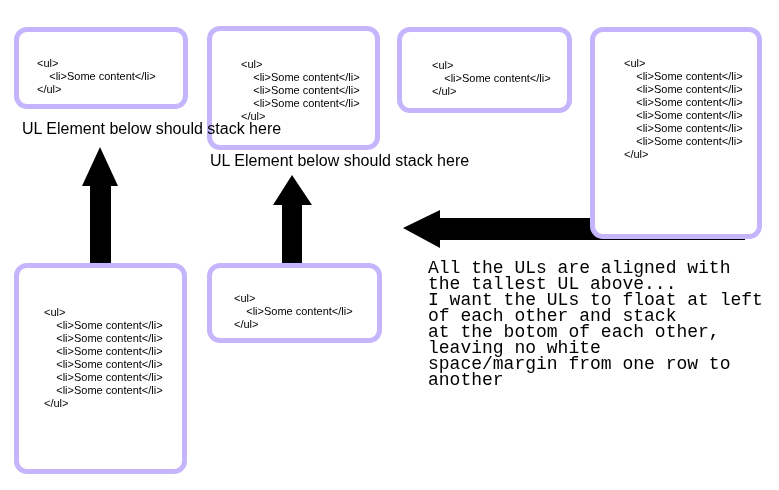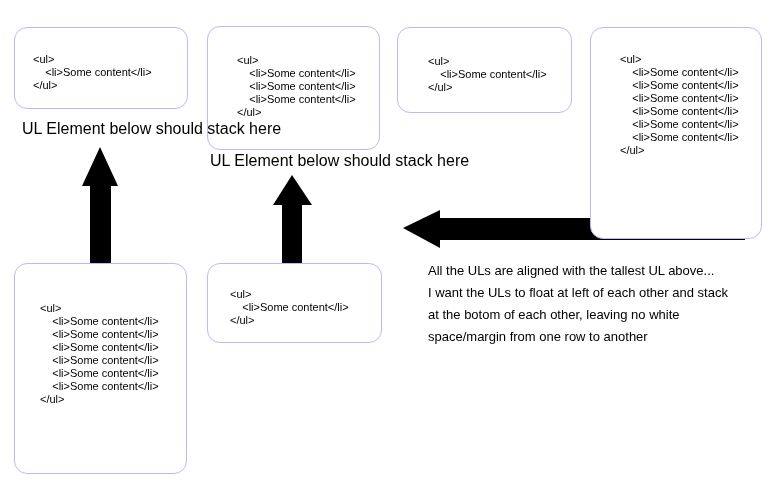--- a/index.html
+++ b/index.html
@@ -16,45 +16,46 @@
     position: absolute;
     left: 0; top: 0;
     width: 779px; height: 490px;
     z-index: 0;
   }
   .arrow { fill: #000000; stroke: none; }
   .box {
     position: absolute;
     box-sizing: border-box;
     background: #ffffff;
-    border: 1px solid #c4b5fd;
+    border: 5px solid #c4b5fd;
     border-radius: 13px;
     z-index: 1;
   }
   .code {
     margin: 0;
     font-family: "Liberation Sans", sans-serif;
     font-size: 11px;
     line-height: 13px;
     white-space: pre;
     color: #000000;
   }
   .label {
     position: absolute;
     font-size: 16px;
     line-height: 14px;
     white-space: nowrap;
     z-index: 1;
   }
   .note {
     position: absolute;
-    font-size: 13px;
-    line-height: 22px;
+    font-size: 18px;
+    line-height: 16px;
     white-space: pre-line;
     z-index: 1;
+    font-family: Liberation Mono, monospace;
   }
 </style>
 </head>
 <body>
 
 <div class="canvas">
 
   <svg class="arrows-svg" viewBox="0 0 779 490">
     <polygon class="arrow" points="100,147 118,186 111,186 111,264 90,264 90,186 82,186"></polygon>
     <polygon class="arrow" points="292,175 312,205 302,205 302,264 282,264 282,205 273,205"></polygon>

